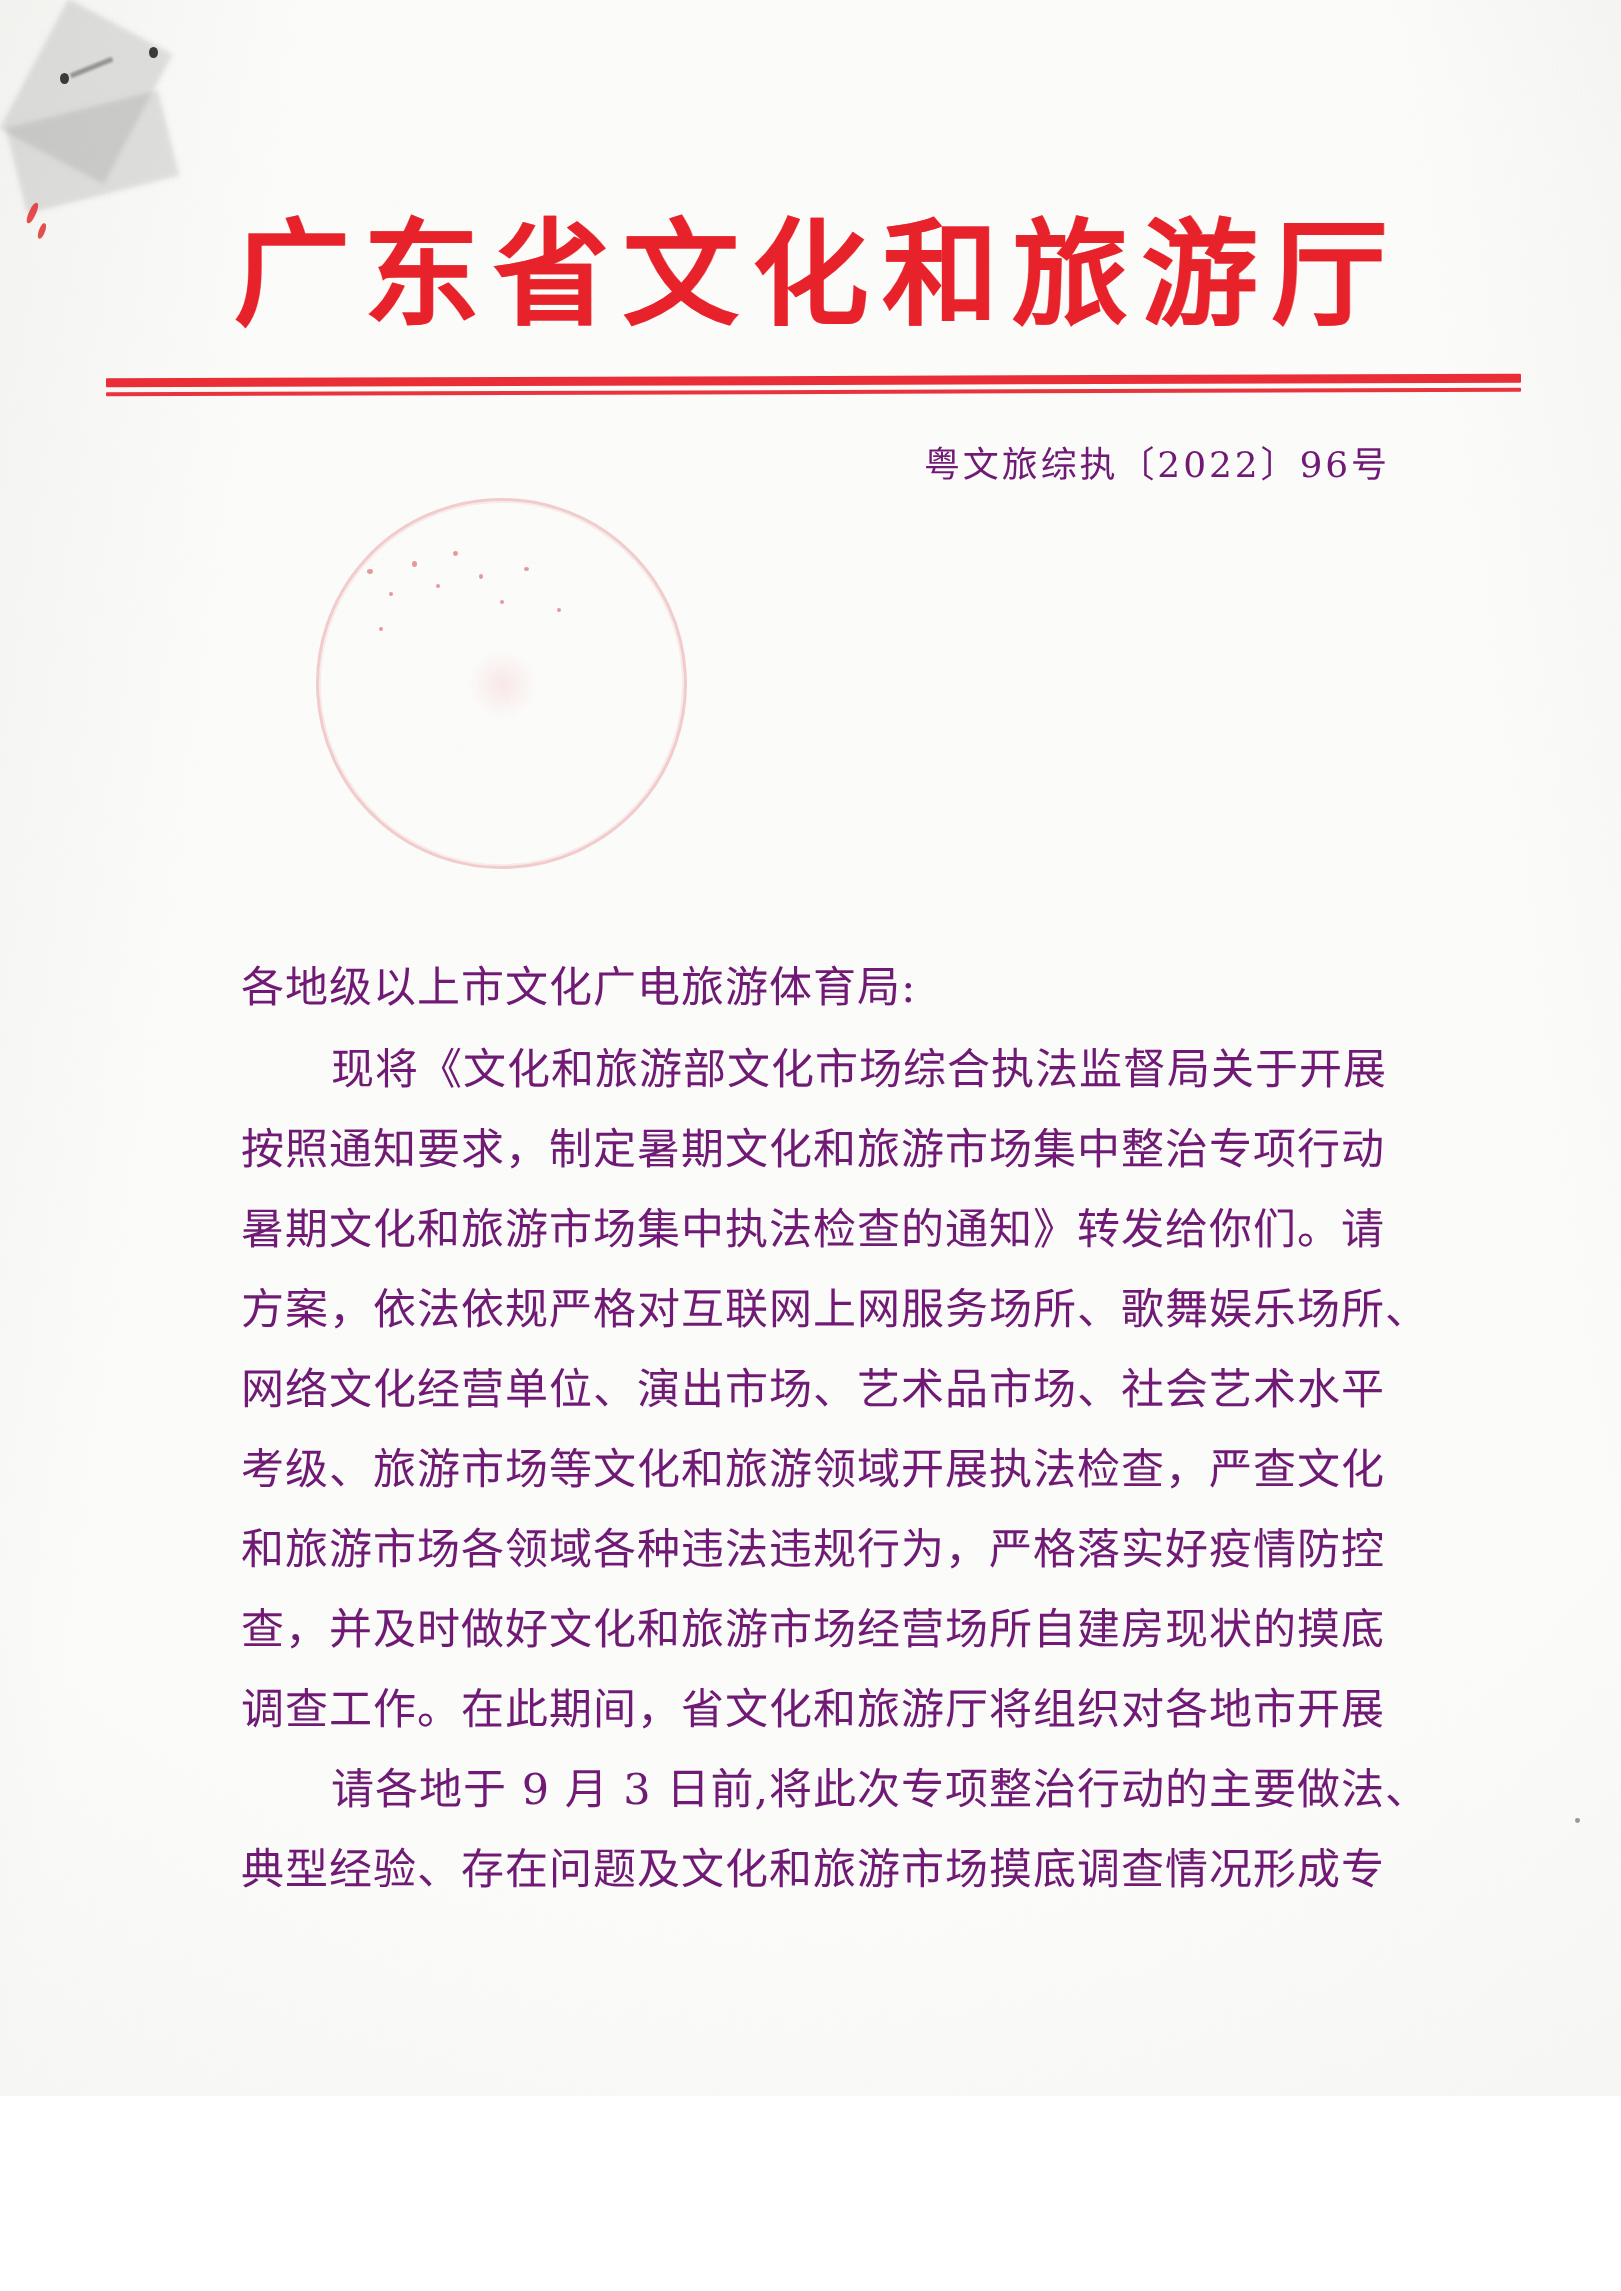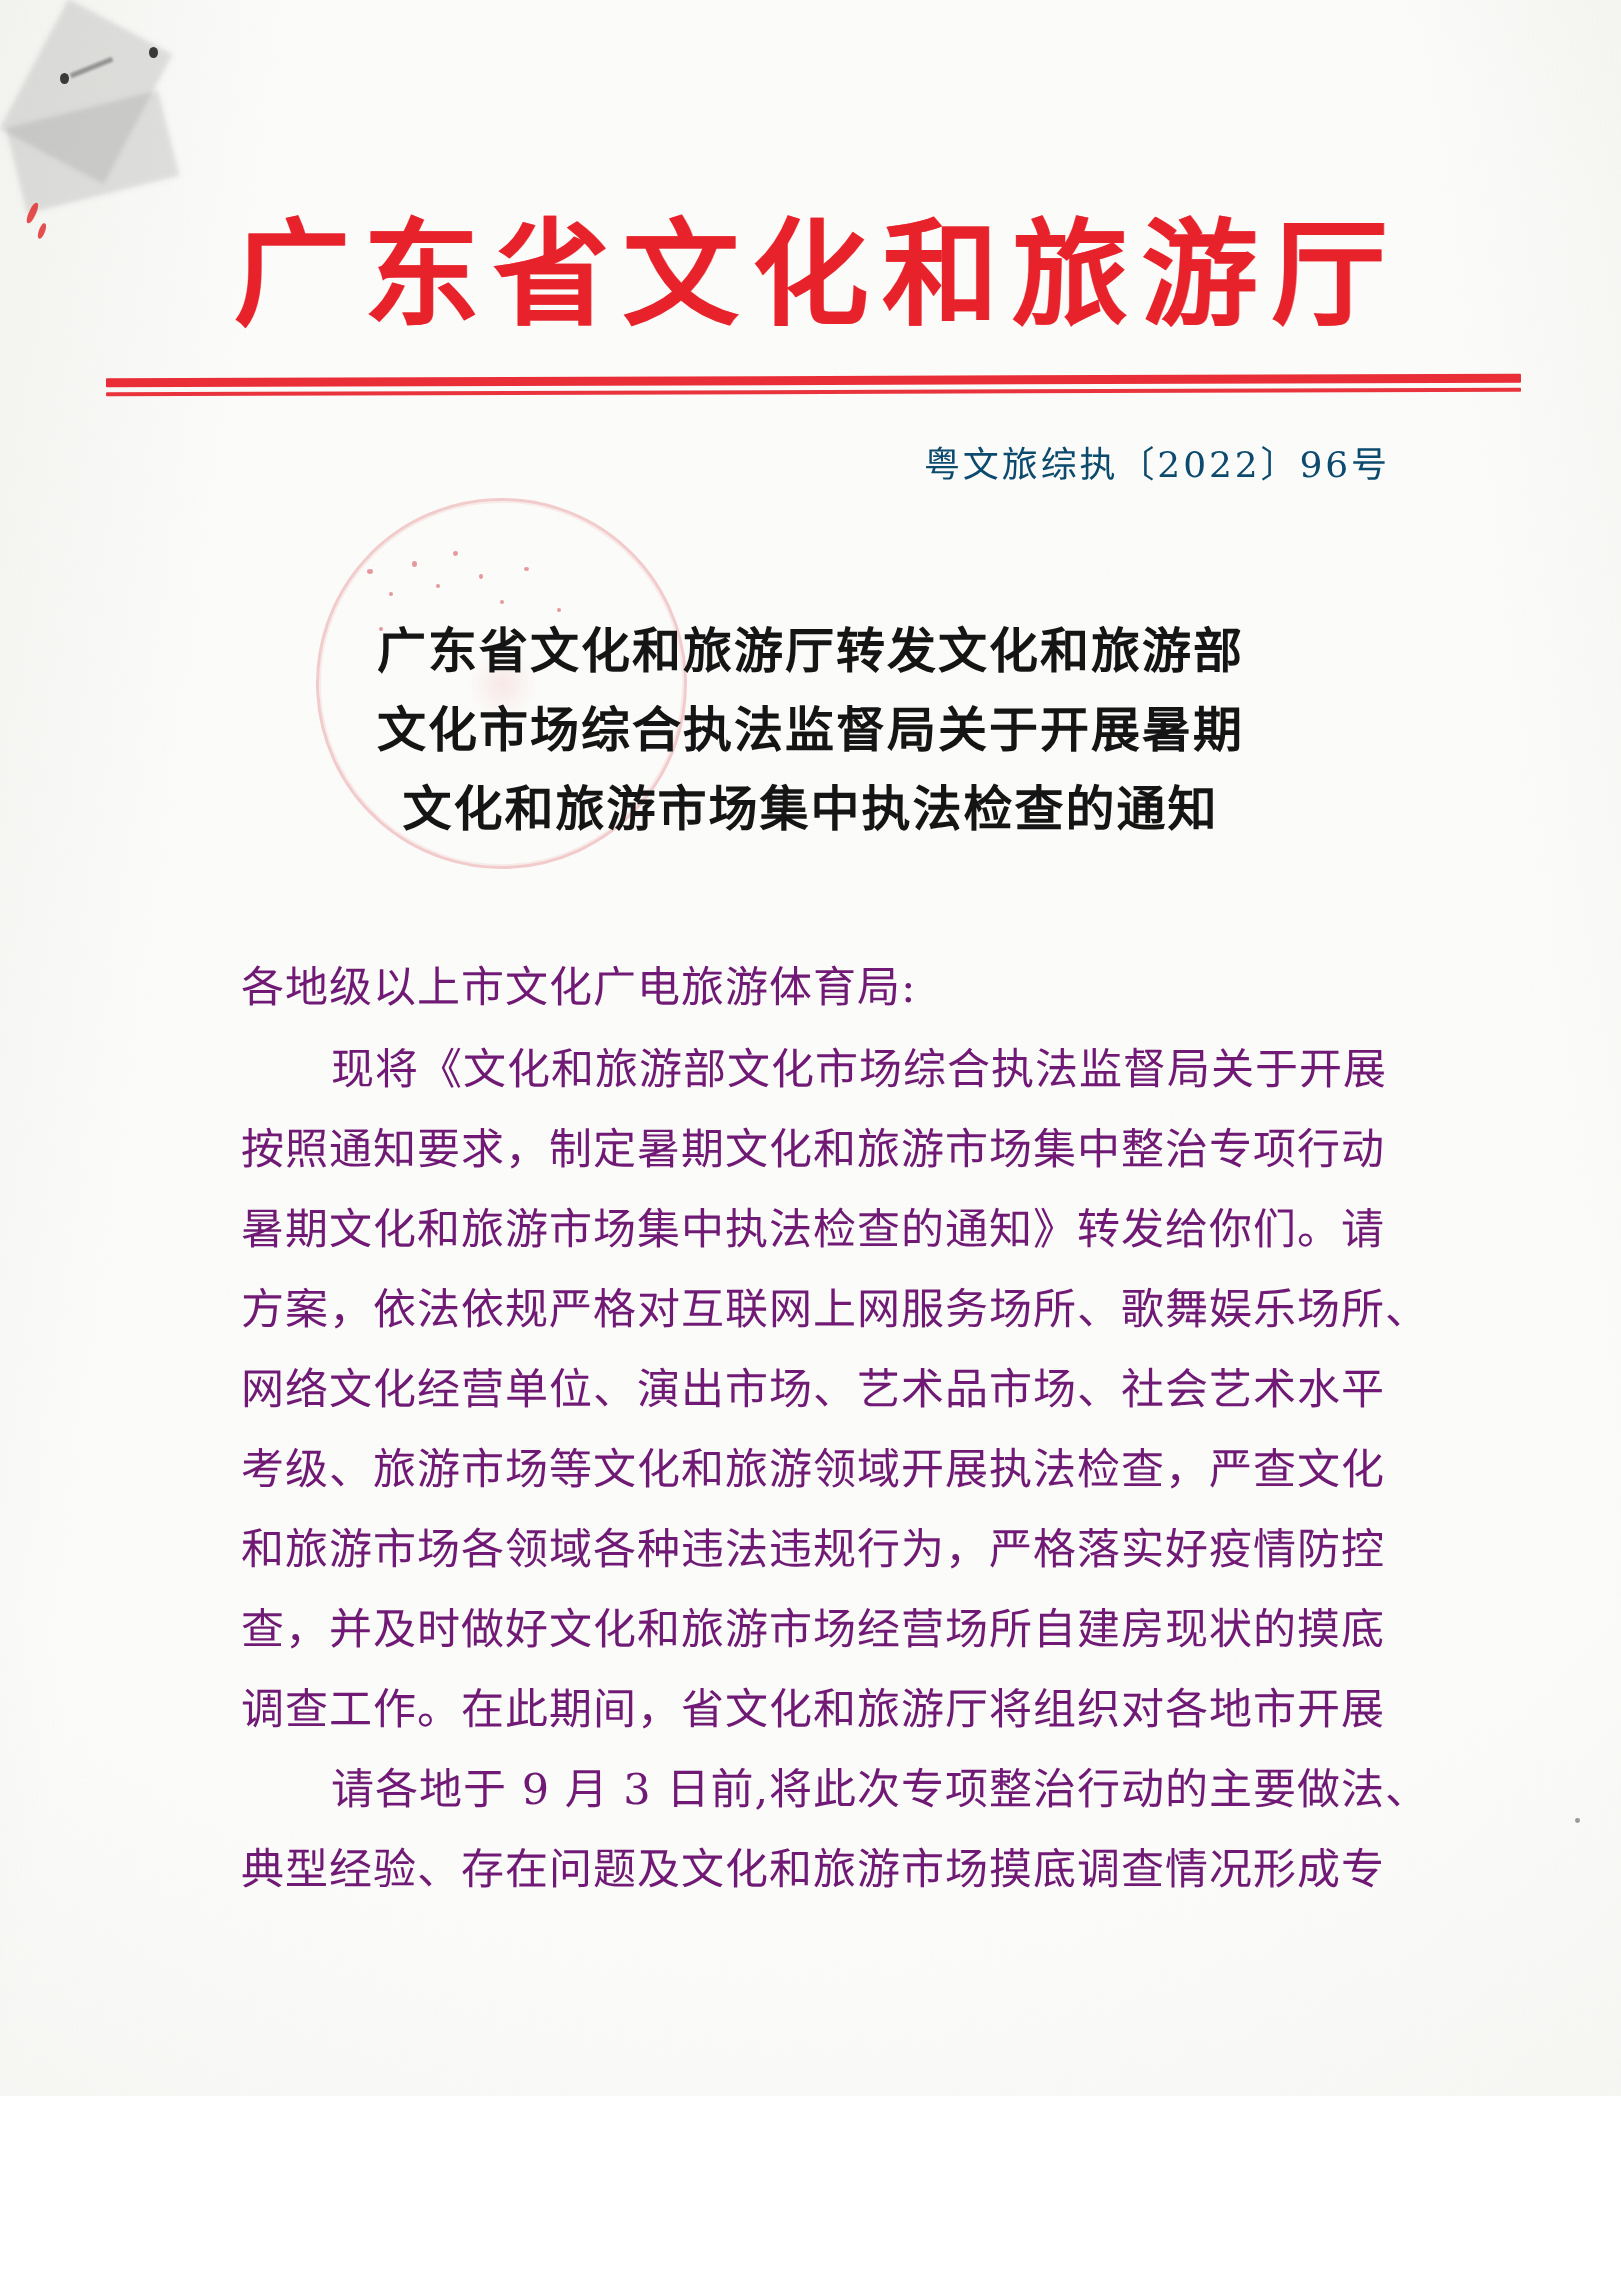--- a/index.html
+++ b/index.html
@@ -102,21 +102,21 @@
   }
 
   
   .doc-number {
     position: absolute;
     right: 231px;
     top: 435px;
     font-family: "DejaVu Serif", "Liberation Serif", serif;
     font-size: 36px;
     letter-spacing: 2.9px;
-    color: #0c4a6e;
+    color: #701a75;
     white-space: nowrap;
   }
 
   
   .ghost-seal {
     position: absolute;
     left: 316px;
     top: 498px;
     width: 365px;
     height: 365px;
@@ -247,25 +247,20 @@
     <i style="left:96px;  top:63px;  width:4.9px;  height:5.9px;"></i>
     <i style="left:120px; top:86px;  width:3.9px;  height:3.9px;"></i>
     <i style="left:137px; top:53px;  width:4.9px;  height:4.9px;"></i>
     <i style="left:163px; top:76px;  width:3.9px;  height:4.9px;"></i>
     <i style="left:184px; top:102px; width:3.9px;  height:3.9px;"></i>
     <i style="left:208px; top:69px;  width:4.9px;  height:3.9px;"></i>
     <i style="left:63px;  top:129px; width:3.9px;  height:3.9px;"></i>
     <i style="left:241px; top:110px; width:3.9px;  height:3.9px;"></i>
   </div>
 
-  <div class="doc-title">
-    <div class="tline">广东省文化和旅游厅转发文化和旅游部</div>
-    <div class="tline">文化市场综合执法监督局关于开展暑期</div>
-    <div class="tline">文化和旅游市场集中执法检查的通知</div>
-  </div>
 
   <div class="body-block">
     <div class="body-line salutation">各地级以上市文化广电旅游体育局:</div>
 
     <div class="body-line indent">现将《文化和旅游部文化市场综合执法监督局关于开展</div>
     <div class="body-line">按照通知要求，制定暑期文化和旅游市场集中整治专项行动</div>
     <div class="body-line">暑期文化和旅游市场集中执法检查的通知》转发给你们。请</div>
     <div class="body-line">方案，依法依规严格对互联网上网服务场所、歌舞娱乐场所、</div>
     <div class="body-line">网络文化经营单位、演出市场、艺术品市场、社会艺术水平</div>
     <div class="body-line">考级、旅游市场等文化和旅游领域开展执法检查，严查文化</div>

